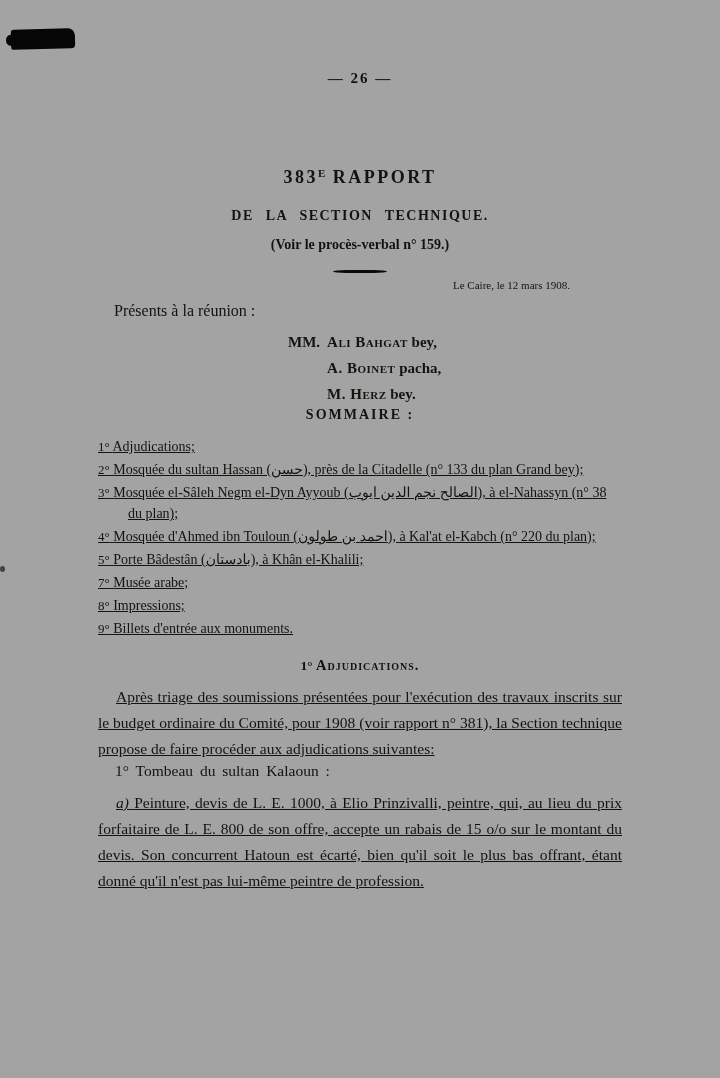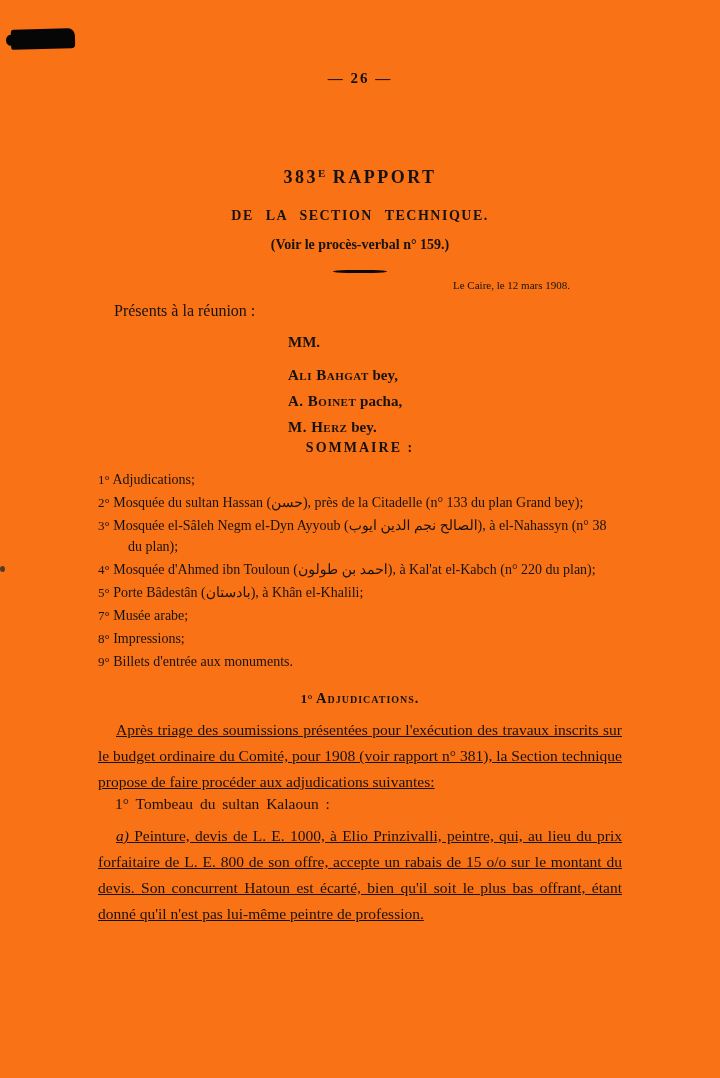--- a/index.html
+++ b/index.html
@@ -1,18 +1,18 @@
 <!DOCTYPE html>
 <html><head>
 <meta charset="utf-8">
 <style>
   html,body{margin:0;padding:0;}
   body{width:720px;height:1078px;background:#e9e9e7;}
   .page{
-    position:relative;width:720px;height:1078px;background:#f97316;
+    position:relative;width:720px;height:1078px;background:#a3a3a3;
     font-family:"Liberation Serif","DejaVu Serif",serif;color:#16120e;
     overflow:hidden;
   }
   
   .blob1{position:absolute;top:29px;left:11px;width:64px;height:20px;background:#060606;
          border-radius:3px 7px 4px 2px;transform:rotate(-1.5deg);}
   .blob1::after{content:"";position:absolute;left:-5px;top:5px;width:9px;height:11px;
          background:#060606;border-radius:50%;}
   .speck{position:absolute;top:566px;left:0px;width:5px;height:6px;background:#2a2a2a;border-radius:50%;opacity:.8;}
 
@@ -26,25 +26,25 @@
   .section-title{margin-top:20px;text-align:center;font-weight:bold;font-size:14px;
                  letter-spacing:1.5px;word-spacing:7px;}
   .reference{margin-top:13px;text-align:center;font-weight:bold;font-size:14px;}
 
   .rule{width:54px;height:3px;background:#0a0a0a;margin:17px auto 0;border-radius:40%/80%;}
 
   .dateline{margin-top:6px;text-align:right;padding-right:52px;font-size:11px;}
   .presents{margin-top:11px;padding-left:16px;font-size:16px;}
 
   .attendees{margin-top:9px;display:flex;gap:7px;font-weight:bold;font-size:15px;
-             line-height:26px;padding-left:190px;flex-direction:column;}
+             line-height:26px;padding-left:190px;}
   .sc{font-variant:small-caps;letter-spacing:.5px;}
 
   .som-head{text-align:center;font-weight:bold;font-size:14px;letter-spacing:2px;}
-  .som-list{list-style:none;margin:13px 0 0 0;padding:0;font-size:14px;line-height:21px;}
+  .som-list{list-style:none;margin:13px 0 0 0;padding:0;font-size:14px;line-height:21px;text-decoration:underline;}
   .som-list li{padding-left:30px;text-indent:-30px;margin-bottom:2px;}
   .som-list .num{font-size:13px;}
 
   .adj-head{margin-top:18px;text-align:center;font-weight:bold;font-size:13.5px;}
   .adj-head .schead{font-variant:small-caps;letter-spacing:1px;font-size:14.5px;margin-top:9px;}
 
   .para{margin:10px 0 0 0;font-size:15.5px;line-height:26px;text-align:justify;text-indent:18px;text-decoration:underline;}
   .subhead{padding-left:17px;font-size:15.5px;word-spacing:3px;}
   .lead-it{font-style:italic;}
 </style>

